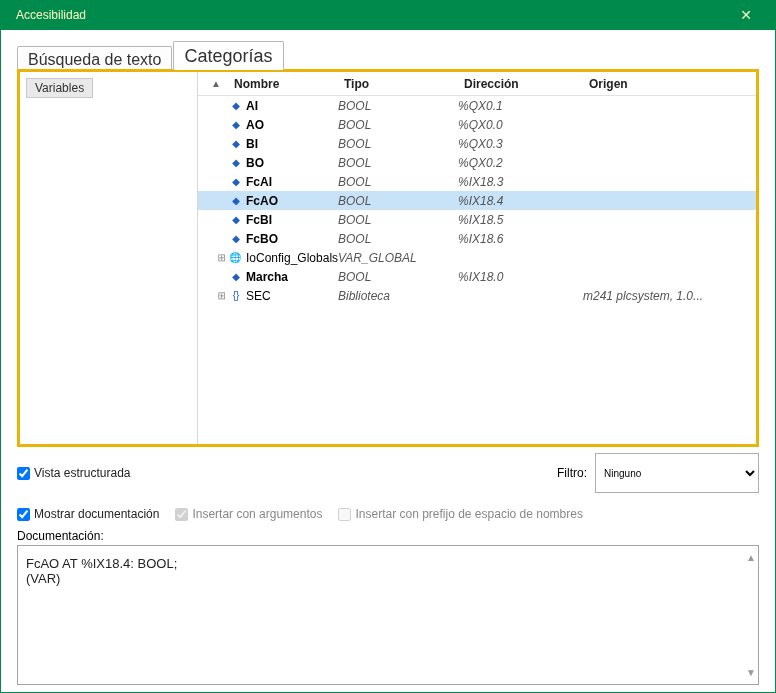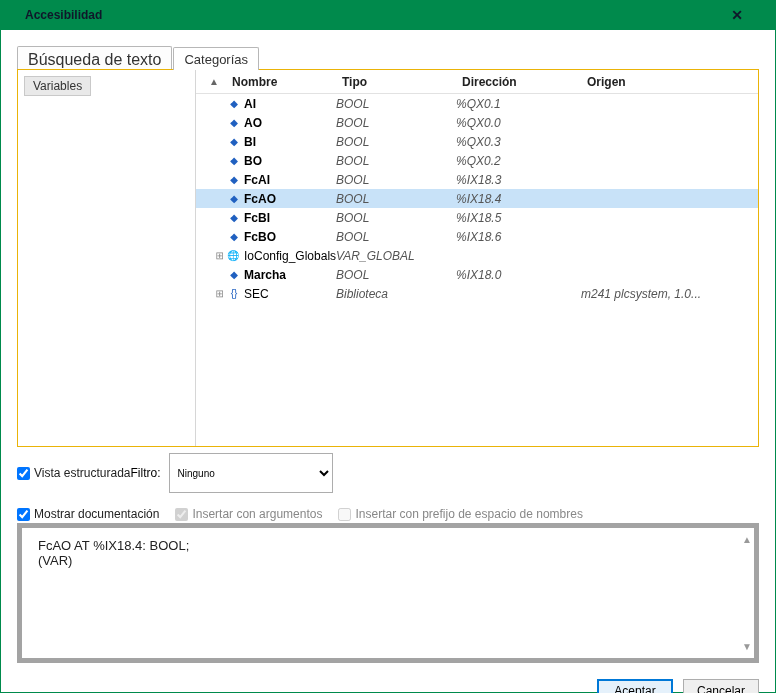--- a/index.html
+++ b/index.html
@@ -1,54 +1,54 @@
 <!DOCTYPE html>
 <html><head>
 <meta charset="utf-8">
 <style>
   * { box-sizing: border-box; font-family: "Segoe UI", Tahoma, sans-serif; }
   body { margin: 0; background: #fff; width: 776px; height: 693px; position: relative; }
-  .titlebar { height: 30px; background: #008a4c; color: #0f172a; display: flex; align-items: center; padding: 0 25px; font-size: 12px; font-weight: bold; }
+  .titlebar { height: 30px; background: #008a4c; color: #fef9c3; display: flex; align-items: center; padding: 0 16px; font-size: 12px; }
   .titlebar-title { flex: 1; }
   .titlebar-close { width: 28px; text-align: center; font-size: 14px; cursor: pointer; }
   .dialog-body { border-left: 1px solid #008a4c; border-right: 1px solid #008a4c; border-bottom: 1px solid #008a4c; height: 663px; padding: 10px 16px 14px 16px; background: #fff; position: relative; }
   .tabs { display: flex; align-items: flex-end; height: 24px; margin-top: 6px; }
   .tab { padding: 4px 10px 3px 10px; font-size: 12px; border: 1px solid #b7b7b7; border-bottom: none; background: #fff; margin-right: 1px; color: #333; cursor: pointer; position: relative; border-top-left-radius: 2px; border-top-right-radius: 2px; }
   .tab.inactive { font-size: 16px; top: 2px; background: #fdfdfd; }
-  .tab.active { font-size: 13px; z-index: 2; background: #fff; }
-  .tab-panel { border: 1px solid #eab308; margin-top: -1px; height: 378px; display: flex; position: relative; }
+  .tab.active { font-size: 18px; z-index: 2; background: #fff; }
+  .tab-panel { border: 3px solid #eab308; margin-top: -1px; height: 378px; display: flex; position: relative; }
   .left-tree { width: 178px; border-right: 1px solid #d6d6d6; background: #fff; }
   .left-root { font-size: 12px; background: #e9e9e9; border: 1px solid #c9c9c9; display: inline-block; padding: 2px 8px; margin: 6px 0 0 6px; color: #333; }
   .right-list { flex: 1; position: relative; overflow: hidden; }
   .list-header { display: flex; border-bottom: 1px solid #e2e2e2; height: 24px; background: #fff; font-size: 12px; }
   .col { display: flex; align-items: center; padding-left: 6px; color: #222; }
   .col-arrow { width: 30px; justify-content: center; color: #666; font-size: 10px; }
   .col-name { width: 110px; font-weight: 700; }
   .col-type { width: 120px; font-weight: 600; }
   .col-dir  { width: 125px; font-weight: 600; }
   .col-orig { flex: 1; font-weight: 600; }
   .rows { overflow: auto; height: calc(100% - 24px); font-size: 12px; }
   .row { display: flex; height: 19px; align-items: center; position: relative; }
   .row.selected { background: #c8e2f8; }
   .r-tree { width: 30px; display: flex; justify-content: flex-end; align-items: center; color: #888; font-size: 10px; padding-right: 2px; }
   .r-icon { width: 16px; display: flex; justify-content: center; color: #2060c0; font-size: 10px; }
   .r-name { width: 94px; padding-left: 2px; }
   .r-name.bold { font-weight: 600; }
   .r-type { width: 120px; font-style: italic; color: #555; }
   .r-dir  { width: 125px; font-style: italic; color: #555; }
   .r-orig { flex: 1; font-style: italic; color: #555; }
-  .below-panel { display: flex; align-items: center; margin-top: 6px; font-size: 12px; }
+  .below-panel { display: flex; align-items: center; justify-content: space-between; margin-top: 6px; font-size: 12px; }
   .chk { display: flex; align-items: center; gap: 4px; color: #222; }
   .chk input { margin: 0; width: 13px; height: 13px; }
   .filter-row { display: flex; align-items: center; gap: 8px; }
   .filter-select { width: 164px; height: 40px; border: 1px solid #adadad; font-size: 10px; padding: 0 4px; background: #fff; }
   .doc-opts { display: flex; gap: 16px; align-items: center; margin-top: 14px; font-size: 12px; flex-wrap: wrap; }
   .doc-opts .disabled { color: #888; }
   .doc-label { font-size: 12px; margin-top: 8px; }
-  .doc-area { width: 100%; height: 140px; border: 5px solid #a3a3a3; font-size: 13px; padding: 10px 16px; white-space: pre; color: #222; position: relative; margin-top: 2px; }
+  .doc-area { width: 100%; height: 140px; border: 1px solid #a3a3a3; font-size: 13px; padding: 10px 8px; white-space: pre; color: #222; position: relative; margin-top: 2px; }
   .doc-scroll-arrow { position: absolute; right: 2px; top: 6px; color: #999; font-size: 10px; }
   .doc-scroll-arrow2 { position: absolute; right: 2px; bottom: 6px; color: #999; font-size: 10px; }
   .buttons { display: flex; justify-content: flex-end; gap: 10px; margin-top: 16px; }
   .btn { min-width: 76px; height: 24px; border: 1px solid #adadad; background: #efefef; font-size: 12px; cursor: pointer; }
   .btn.primary { border: 2px solid #0078d7; background: #e5f1fb; }
 </style>
 </head>
 <body>
 
 <div class="titlebar">
@@ -189,20 +189,21 @@
     <label class="chk disabled">
       <input type="checkbox" checked="" disabled="" style="">
       <span>Insertar con argumentos</span>
     </label>
     <label class="chk disabled">
       <input type="checkbox" disabled="" style="">
       <span>Insertar con prefijo de espacio de nombres</span>
     </label>
   </div>
 
+  <div class="doc-label">Documentación:</div>
   <div class="doc-area"><span>FcAO AT %IX18.4: BOOL;
 (VAR)</span><span class="doc-scroll-arrow">▲</span><span class="doc-scroll-arrow2">▼</span></div>
 
   <div class="buttons">
     <button class="btn primary">Aceptar</button>
     <button class="btn">Cancelar</button>
   </div>
 
 </div>
 

